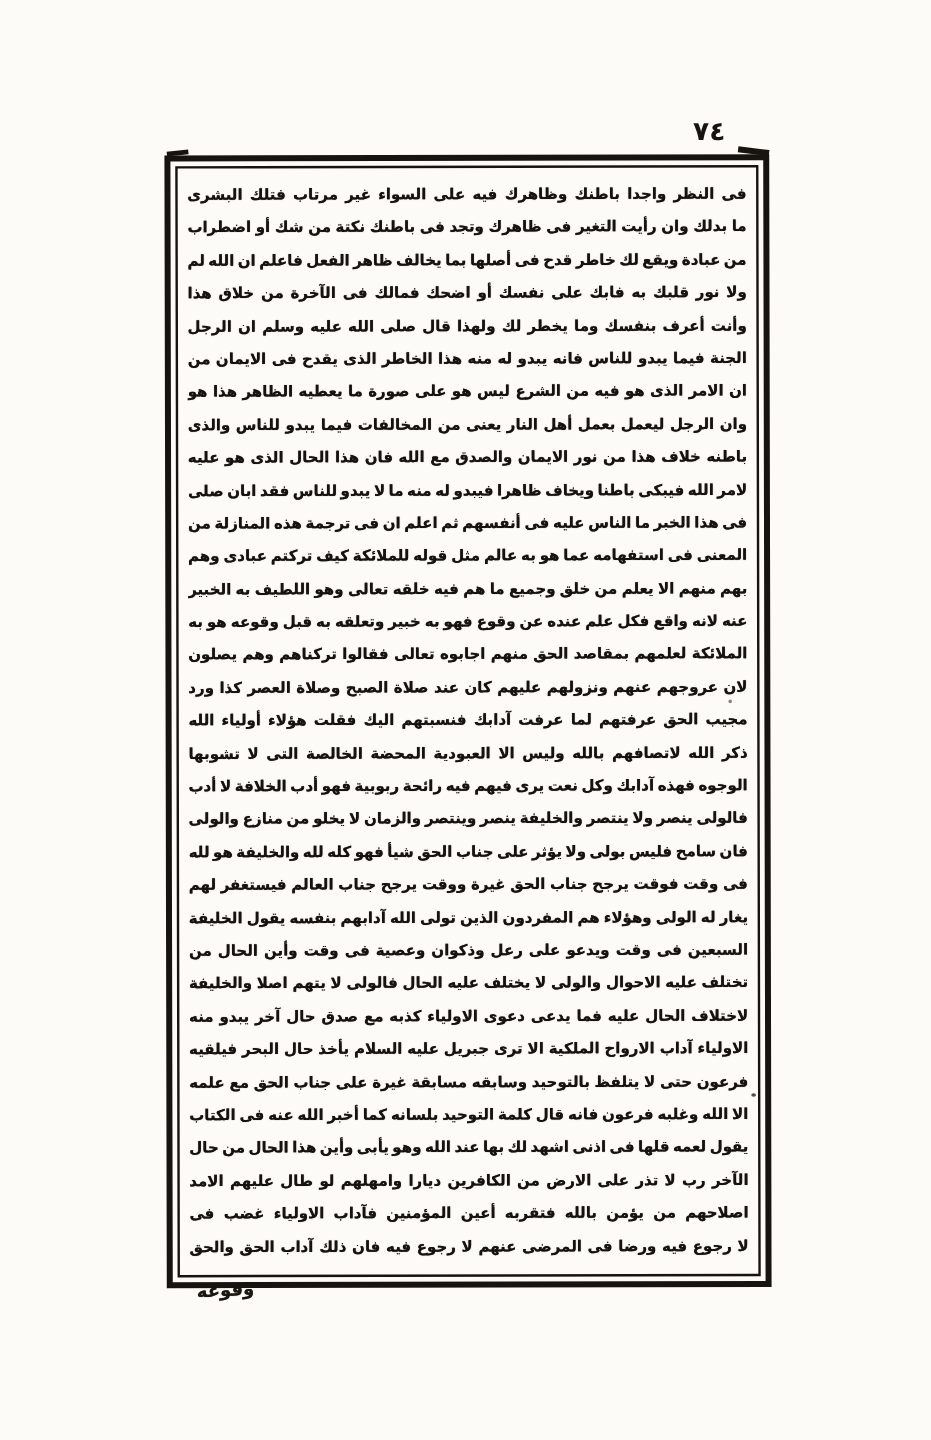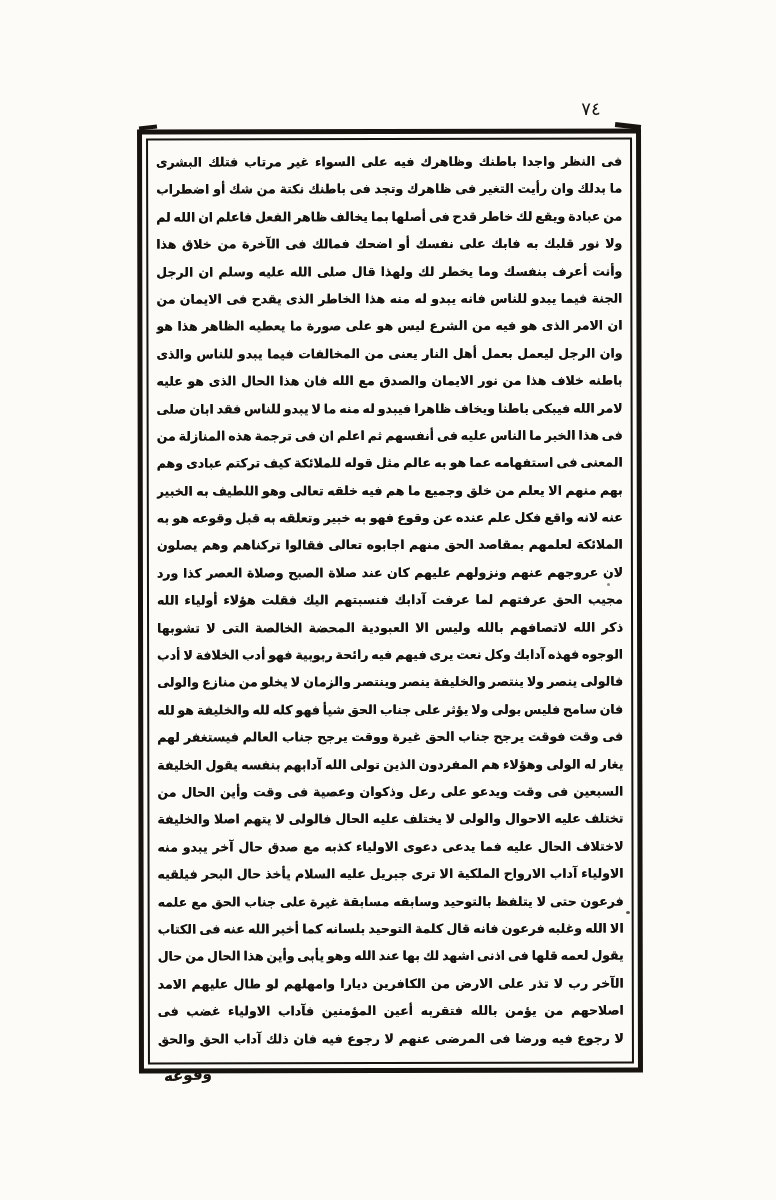--- a/index.html
+++ b/index.html
@@ -10,21 +10,21 @@
   }
   .scan {
     position:relative; width:776px; height:1200px;
     background:#fcfbf8;
     overflow:hidden;
   }
   
   .page-number {
     position:absolute; top:98px; left:566px; width:50px;
     text-align:center;
-    font-size:18px; font-weight:normal; color:#17130f;
+    font-size:22px; font-weight:bold; color:#17130f;
     letter-spacing:1px;
   }
   
   .frame {
     position:absolute; left:138px; top:129px;
     width:504px; height:944px;
     box-sizing:border-box;
     border:5px solid #17130f;
     padding:4px;
     transform:rotate(-0.12deg);

